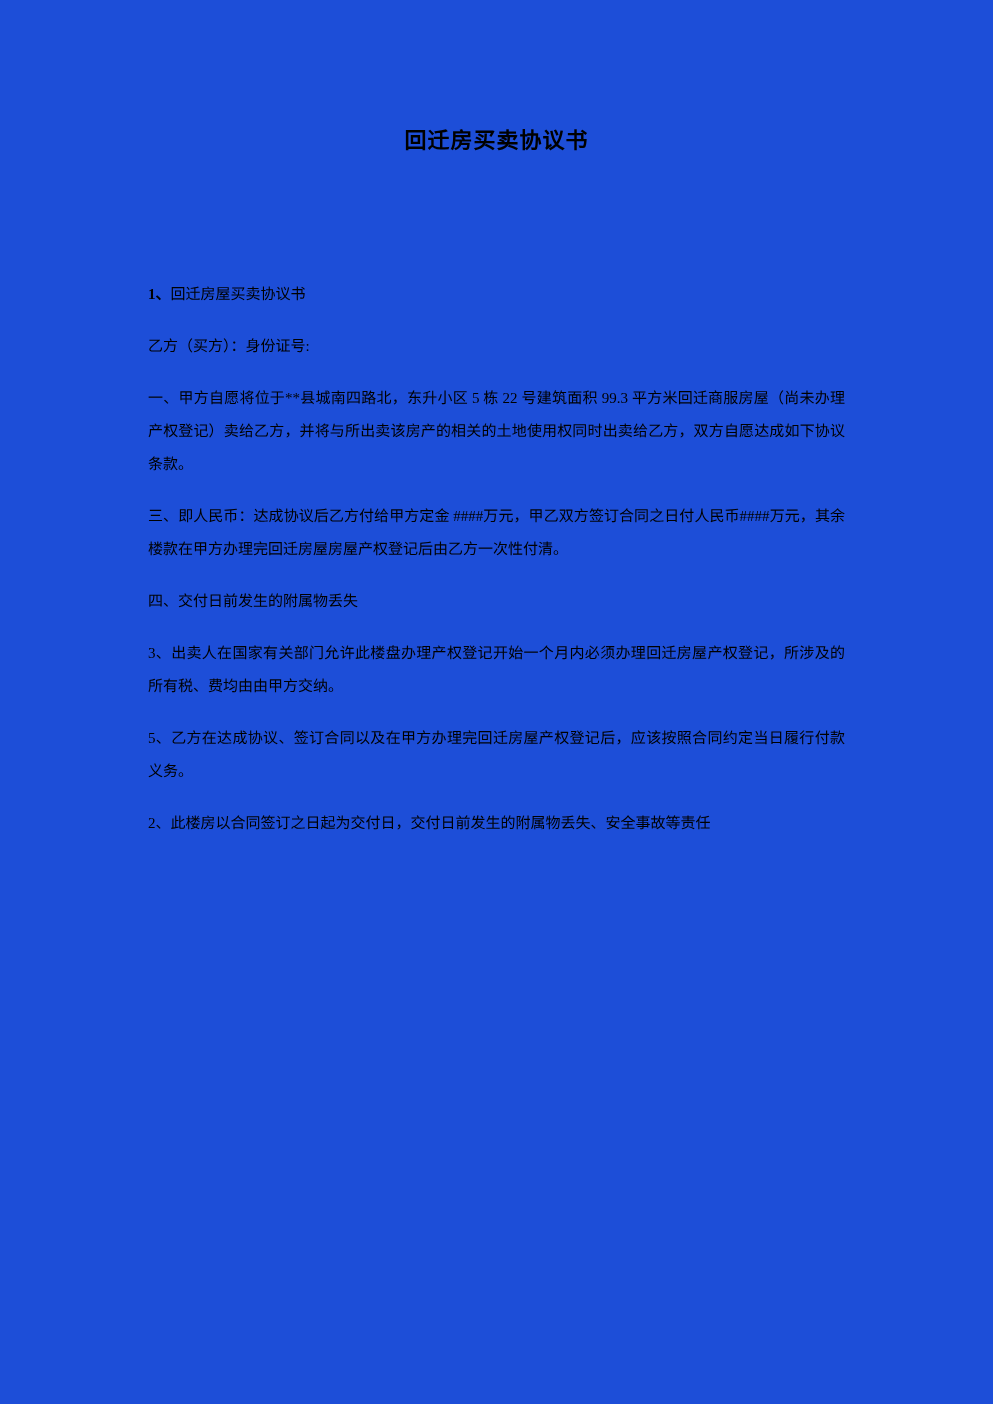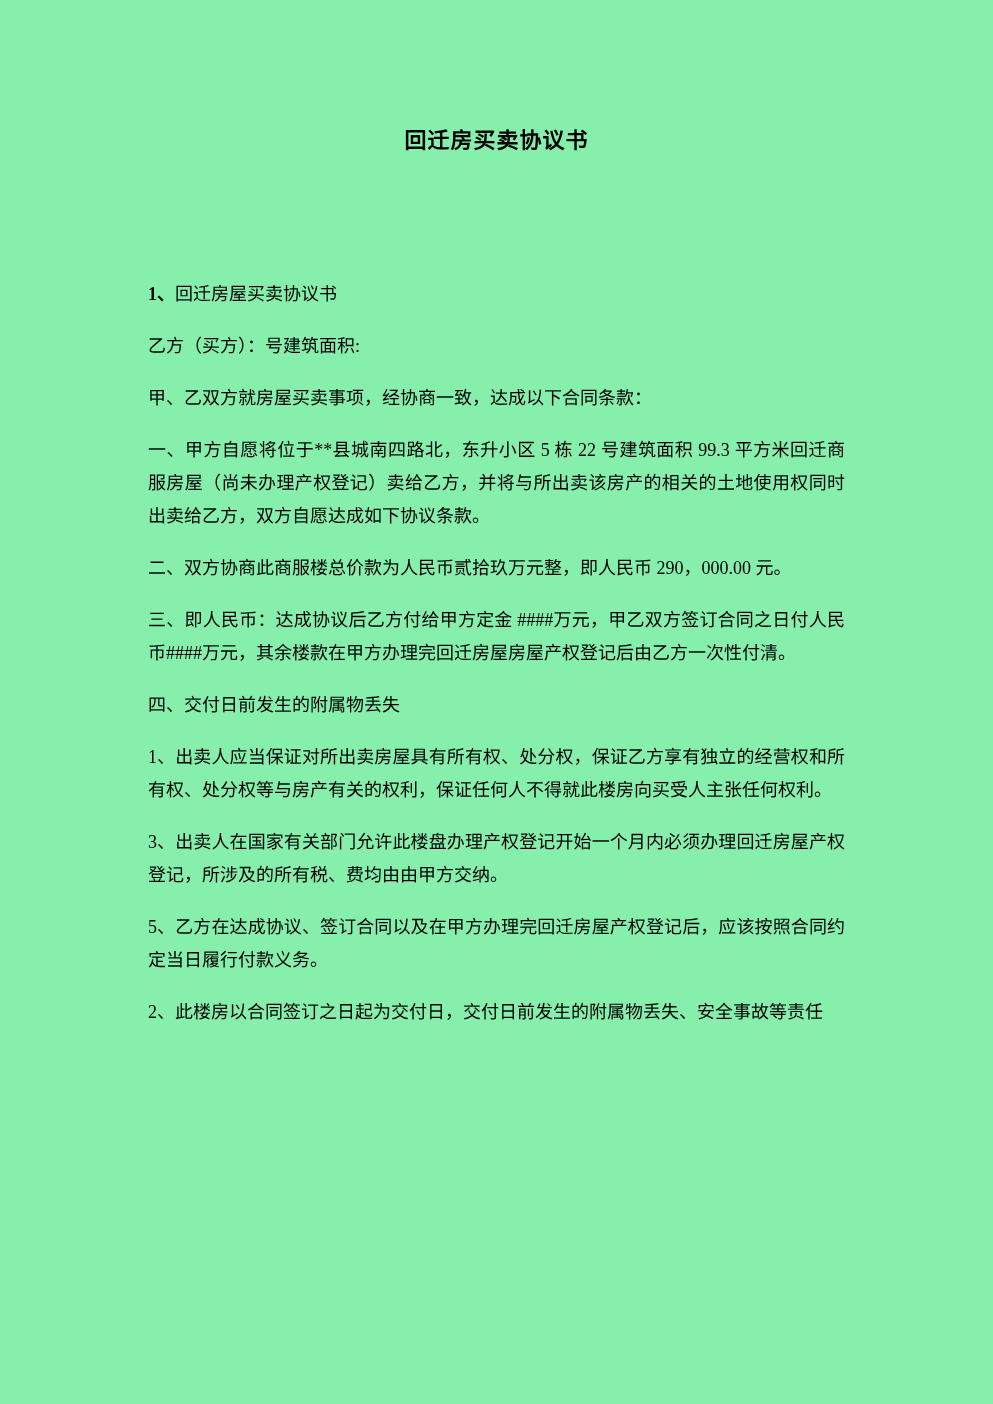--- a/index.html
+++ b/index.html
@@ -4,58 +4,55 @@
 <style>
   html, body {
     margin: 0;
     padding: 0;
     background: #ffffff;
   }
   .page {
     position: relative;
     width: 993px;
     height: 1404px;
-    background: #86efac;
+    background: #1d4ed8;
     color: #000000;
     font-family: "Liberation Serif", "DejaVu Serif", serif;
     box-sizing: border-box;
     padding: 126px 148px 0 148px;
     overflow: hidden;
   }
   .doc-title {
     font-size: 22px;
     font-weight: 700;
     text-align: center;
     line-height: 30px;
     margin: 0 0 122px 0;
     letter-spacing: 1px;
   }
   .doc-body p {
-    font-size: 18px;
+    font-size: 15px;
     line-height: 33px;
     margin: 0 0 19px 0;
     text-align: justify;
     text-justify: inter-ideograph;
     word-break: break-all;
   }
   .doc-body p .num-prefix {
     font-weight: 700;
   }
 </style>
 </head>
 <body>
 
 <div class="page">
   <h1 class="doc-title">回迁房买卖协议书</h1>
   <div class="doc-body">
       <p><span class="num-prefix">1、</span><span>回迁房屋买卖协议书</span></p>
-      <p><span>乙方（买方）：号建筑面积:</span></p>
-      <p><span>甲、乙双方就房屋买卖事项，经协商一致，达成以下合同条款：</span></p>
+      <p><span>乙方（买方）：身份证号:</span></p>
       <p><span>一、甲方自愿将位于**县城南四路北，东升小区 5 栋 22 号建筑面积 99.3 平方米回迁商服房屋（尚未办理产权登记）卖给乙方，并将与所出卖该房产的相关的土地使用权同时出卖给乙方，双方自愿达成如下协议条款。</span></p>
-      <p><span>二、双方协商此商服楼总价款为人民币贰拾玖万元整，即人民币  290，000.00 元。</span></p>
       <p><span>三、即人民币：达成协议后乙方付给甲方定金 ####万元，甲乙双方签订合同之日付人民币####万元，其余楼款在甲方办理完回迁房屋房屋产权登记后由乙方一次性付清。</span></p>
       <p><span>四、交付日前发生的附属物丢失</span></p>
-      <p><span>1、出卖人应当保证对所出卖房屋具有所有权、处分权，保证乙方享有独立的经营权和所有权、处分权等与房产有关的权利，保证任何人不得就此楼房向买受人主张任何权利。</span></p>
       <p><span>3、出卖人在国家有关部门允许此楼盘办理产权登记开始一个月内必须办理回迁房屋产权登记，所涉及的所有税、费均由由甲方交纳。</span></p>
       <p><span>5、乙方在达成协议、签订合同以及在甲方办理完回迁房屋产权登记后，应该按照合同约定当日履行付款义务。</span></p>
       <p><span>2、此楼房以合同签订之日起为交付日，交付日前发生的附属物丢失、安全事故等责任</span></p>
     </div>
 </div>
 
 </body></html>

